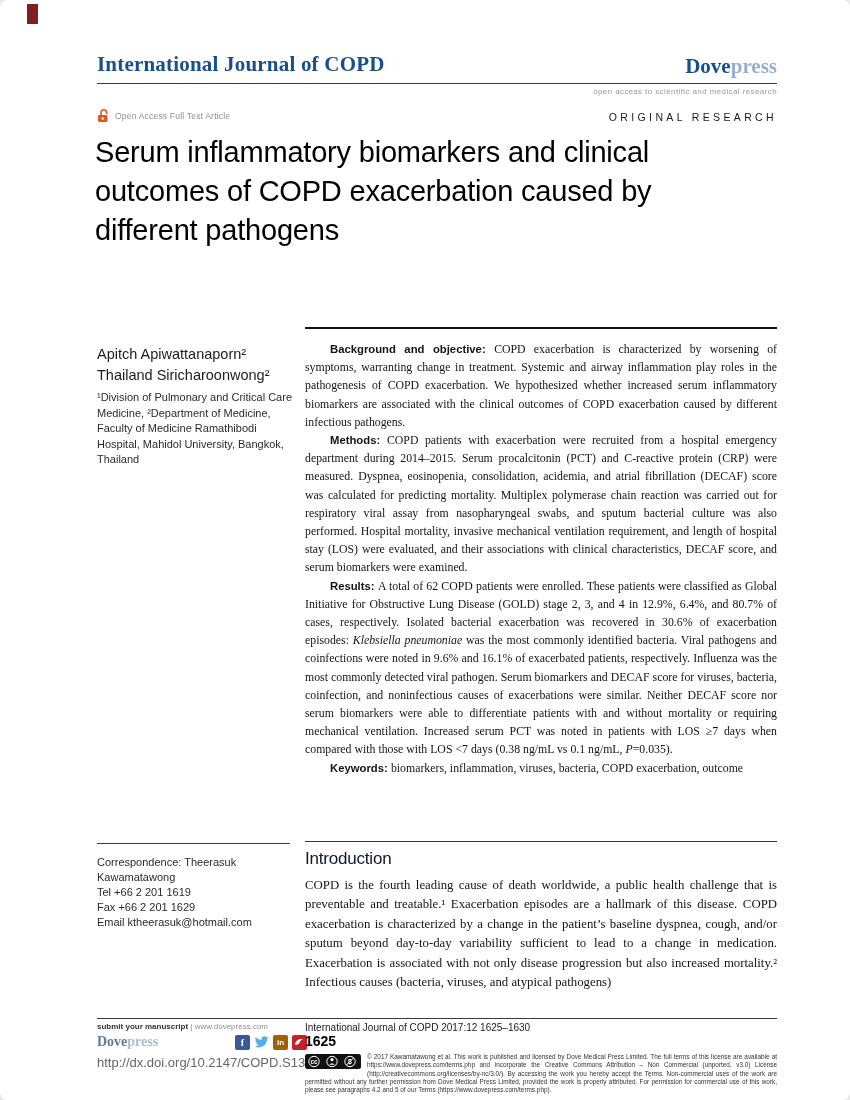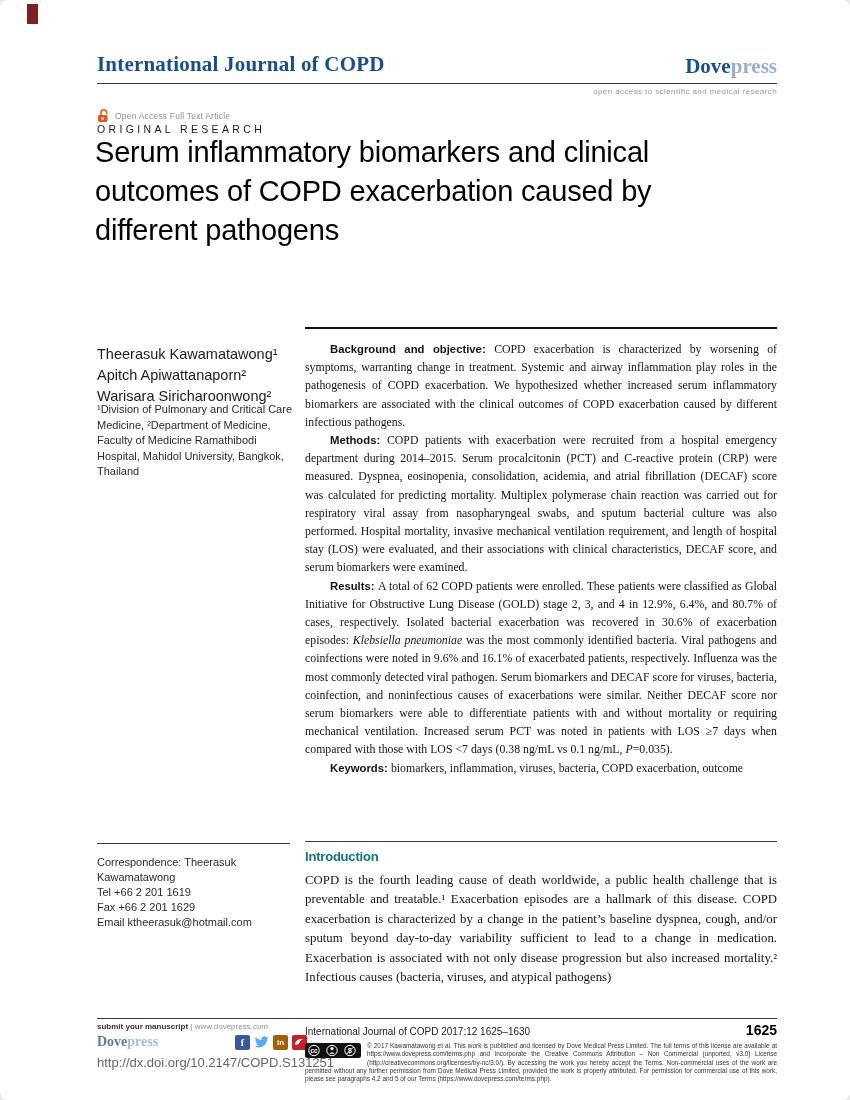--- a/index.html
+++ b/index.html
@@ -9,49 +9,49 @@
   .corner-mark{position:absolute;left:27px;top:4px;width:11px;height:20px;background:#7d2023;}
 
   
   .mast{position:absolute;left:97px;top:52px;width:680px;display:flex;justify-content:space-between;align-items:flex-end;}
   .journal-name{font-family:"Liberation Serif",serif;font-weight:bold;font-size:21px;color:#174f8c;letter-spacing:.2px;}
   .dove-logo{font-family:"Liberation Serif",serif;font-size:21px;line-height:21px;}
   .dove-logo .dove{color:#174f8c;font-weight:bold;}
   .dove-logo .press{color:#97aecd;font-weight:bold;}
   .header-rule{position:absolute;left:97px;top:83px;width:680px;height:1px;background:#3a3a3a;}
   .tagline{position:absolute;left:97px;top:87px;width:680px;text-align:right;font-size:8px;color:#999;letter-spacing:.4px;}
-  .access-row{position:absolute;left:97px;top:108px;width:680px;display:flex;justify-content:space-between;align-items:flex-start;flex-direction:column;}
+  .access-row{position:absolute;left:97px;top:108px;width:680px;display:flex;justify-content:space-between;align-items:flex-end;}
   .oa-wrap{display:flex;align-items:center;gap:5px;}
   .oa-label{font-size:8.5px;color:#8f8f8f;letter-spacing:.2px;}
   .article-type{font-size:10.5px;letter-spacing:.32em;color:#1a1a1a;}
 
   
   .title{position:absolute;left:95px;top:133px;width:645px;margin:0;font-weight:400;
          font-size:29px;line-height:39px;color:#000;letter-spacing:-.2px;}
 
   
   .authors{position:absolute;left:97px;top:344px;width:200px;font-size:14.5px;line-height:21px;color:#1c1c1c;}
-  .affiliations{position:absolute;left:97px;top:402px;width:198px;font-size:11px;line-height:15.5px;color:#2b2b2b;}
+  .affiliations{position:absolute;left:97px;top:390px;width:198px;font-size:11px;line-height:15.5px;color:#2b2b2b;}
   .corr-rule{position:absolute;left:97px;top:843px;width:193px;height:1px;background:#3a3a3a;}
   .correspondence{position:absolute;left:97px;top:855px;width:202px;font-size:11px;line-height:15px;color:#2b2b2b;}
   .correspondence .line{margin:0;}
   .correspondence .email-link{color:#2b2b2b;}
 
   
   .abs-top-rule{position:absolute;left:305px;top:327px;width:472px;height:2px;background:#111;}
   .abstract{position:absolute;left:305px;top:340px;width:472px;font-family:"Liberation Serif",serif;
             font-size:11.8px;line-height:18.2px;text-align:justify;color:#141414;}
   .abs-sec{margin:0;}
   .abs-label{font-family:"Liberation Sans",sans-serif;font-weight:bold;font-size:11.3px;padding-left:25px;}
   .it{font-style:italic;}
   .abs-bottom-rule{position:absolute;left:305px;top:841px;width:472px;height:1px;background:#3a3a3a;}
 
   
   .intro-block{position:absolute;left:305px;top:849px;width:472px;}
-  .intro-heading{margin:0 0 7px 0;font-size:13px;font-weight:bold;color:#0f766e;letter-spacing:-.2px;}
+  .intro-heading{margin:0 0 7px 0;font-size:17px;font-weight:normal;color:#0f172a;letter-spacing:-.2px;}
   .intro-para{margin:0;font-family:"Liberation Serif",serif;font-size:12.8px;line-height:19.4px;
               text-align:justify;color:#141414;}
 
   
   .footer-left-rule{position:absolute;left:97px;top:1018px;width:370px;height:1px;background:#3a3a3a;}
   .footer-left{position:absolute;left:97px;top:1022px;width:370px;}
   .submit-line{font-size:8px;color:#8f8f8f;}
   .submit-line .b{font-weight:bold;color:#333;}
   .logo-row{margin-top:3px;display:flex;align-items:center;width:210px;justify-content:space-between;}
   .dove-logo-sm{font-family:"Liberation Serif",serif;font-size:14px;}
@@ -61,21 +61,21 @@
   .sq{width:15px;height:15px;display:flex;align-items:center;justify-content:center;border-radius:2px;
       color:#fff;font-weight:bold;font-size:10px;font-family:"Liberation Serif",serif;}
   .fb{background:#3b5998;}
   .li{background:#a16207;font-family:"Liberation Sans",sans-serif;font-size:8px;}
   .dv{background:#c6202a;}
   .tw{background:transparent;}
   .doi{margin-top:5px;font-size:13px;color:#666;}
 
   .footer-right{position:absolute;left:305px;top:1018px;width:472px;}
   .fr-rule{width:472px;height:1px;background:#3a3a3a;}
-  .citation-row{margin-top:3px;display:flex;justify-content:space-between;align-items:baseline;}
+  .citation-row{margin-top:3px;display:flex;justify-content:space-between;align-items:baseline;flex-direction:column;}
   .citation{font-size:10px;color:#222;}
   .page-number{font-size:14px;font-weight:bold;color:#000;}
   .license{margin-top:4px;font-size:6.4px;line-height:8.3px;text-align:justify;color:#333;}
   .cc-badge{float:left;margin:1px 6px 1px 0;}
 </style>
 </head>
 <body>
 
 <div class="page">
 
@@ -96,23 +96,22 @@
         <circle cx="5.7" cy="10.5" r="1.2" fill="#fff"></circle>
       </svg>
       <span class="oa-label">Open Access Full Text Article</span>
     </span>
     <span class="article-type">ORIGINAL RESEARCH</span>
   </div>
 
   <h1 class="title">Serum inflammatory biomarkers and clinical outcomes of COPD exacerbation caused by different pathogens</h1>
 
   <div class="authors">
-    <div>Theerasuk Kawamatawong¹</div>
     <div>Apitch Apiwattanaporn²</div>
-    <div>Warisara Siricharoonwong²</div>
+    <div>Thailand Siricharoonwong²</div>
   </div>
   <div class="affiliations">¹Division of Pulmonary and Critical Care Medicine, ²Department of Medicine, Faculty of Medicine Ramathibodi Hospital, Mahidol University, Bangkok, Thailand</div>
 
   <div class="corr-rule"></div>
   <div class="correspondence">
       <div class="line">Correspondence: Theerasuk Kawamatawong</div>
       <div class="line">Tel +66 2 201 1619</div>
       <div class="line">Fax +66 2 201 1629</div>
       <div class="line"><span>Email </span><span class="email-link">ktheerasuk@hotmail.com</span></div>
     </div>

